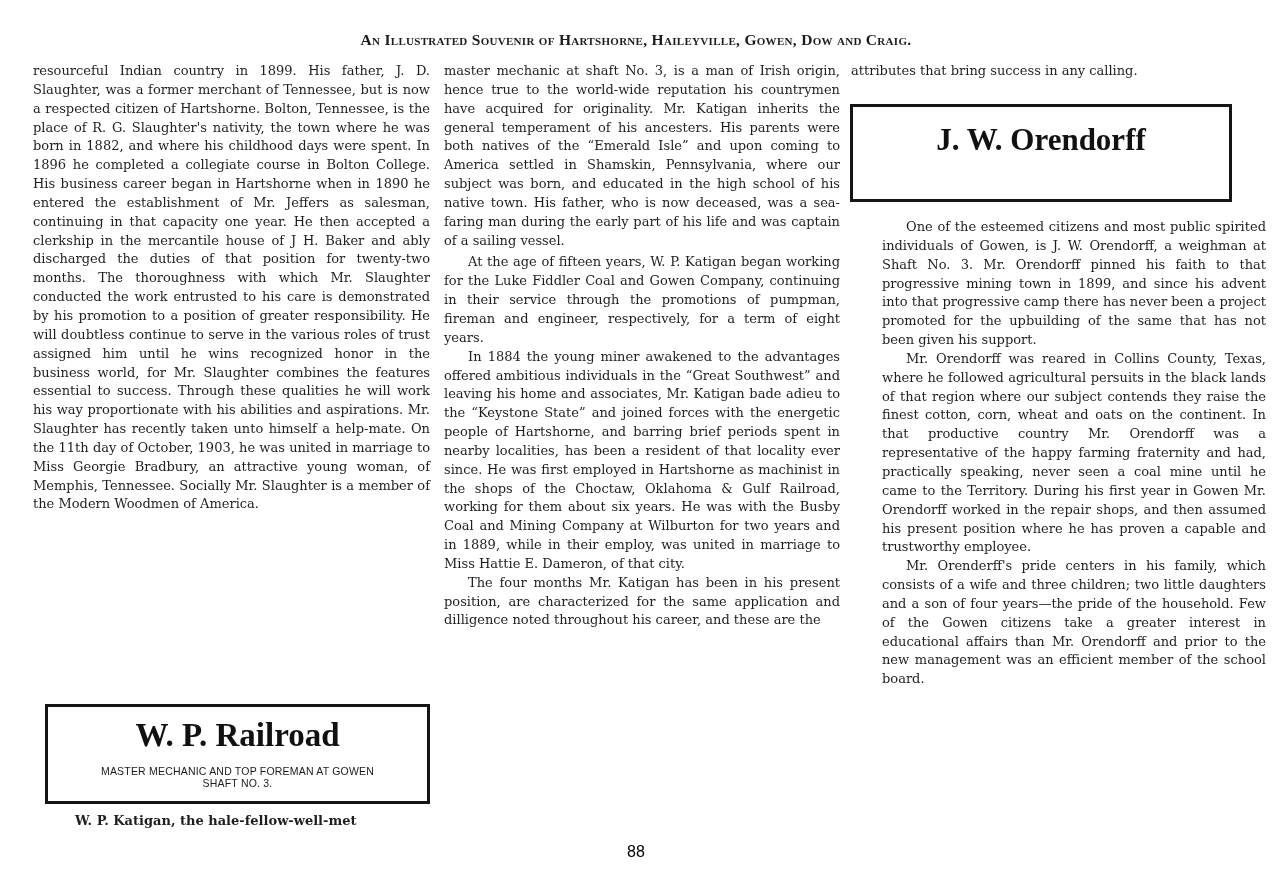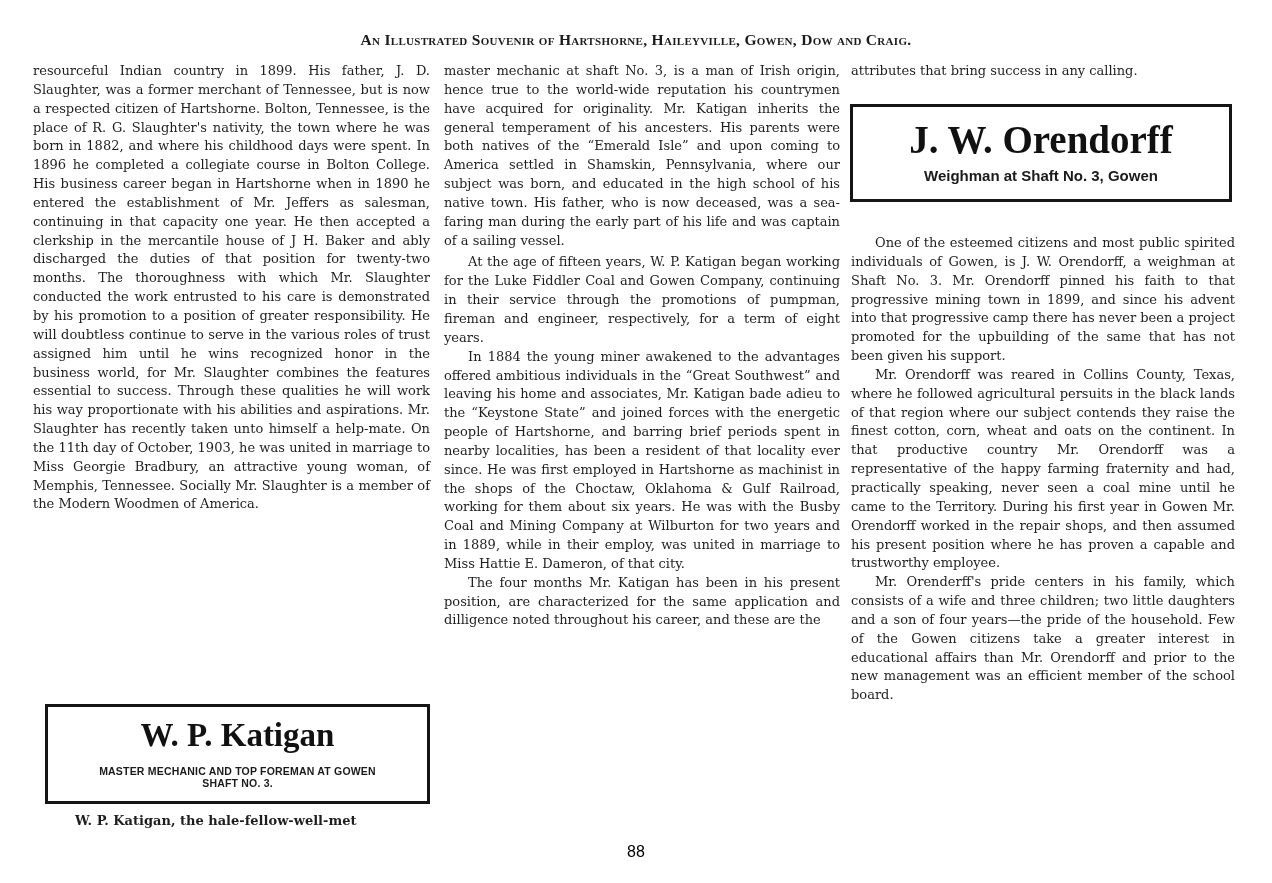--- a/index.html
+++ b/index.html
@@ -25,67 +25,66 @@
   #col3 { left: 851px; width: 384px; }
   .namebox {
     border: 3px solid #151515; text-align: center; box-sizing: border-box;
   }
   .namebox .name {
     font-family: "Liberation Serif", serif; font-weight: bold; color: #111;
   }
   #katigan-box { position: absolute; left: 45px; top: 704px; width: 385px; height: 100px; }
   #katigan-box .name { font-size: 33px; margin-top: 8px; line-height: 40px; }
   #katigan-box .title {
-    font-family: "Liberation Sans", sans-serif; font-weight: bold; font-size: 10.5px;
+    font-family: "Liberation Sans", sans-serif; font-weight: normal; font-size: 10.5px;
     line-height: 12px; margin: 10px 40px 0 40px; letter-spacing: 0.2px;
   }
   #orendorff-box { position: absolute; left: 850px; top: 104px; width: 382px; height: 98px; }
-  #orendorff-box .name { font-size: 39px; margin-top: 14px; line-height: 38px; }
+  #orendorff-box .name { font-size: 31px; margin-top: 14px; line-height: 38px; }
   #orendorff-box .title {
     font-family: "Liberation Sans", sans-serif; font-weight: bold; font-size: 15px;
     margin-top: 8px;
   }
   .page-number {
     position: absolute; top: 843px; left: 0; width: 1272px; text-align: center;
     font-family: "Liberation Sans", sans-serif; font-size: 16px; color: #000000;
   }
 </style>
 </head>
 <body>
 
 <div class="running-head">An Illustrated Souvenir of Hartshorne, Haileyville, Gowen, Dow and Craig.</div>
 
 <div class="col" id="col1">
   <p>resourceful Indian country in 1899. His father, J. D. Slaughter, was a former merchant of Tennessee, but is now a respected citizen of Hartshorne. Bolton, Tennessee, is the place of R. G. Slaughter's nativity, the town where he was born in 1882, and where his childhood days were spent. In 1896 he completed a collegiate course in Bolton College. His business career began in Hartshorne when in 1890 he entered the establishment of Mr. Jeffers as salesman, continuing in that capacity one year. He then accepted a clerkship in the mercantile house of J H. Baker and ably discharged the duties of that position for twenty-two months. The thoroughness with which Mr. Slaughter conducted the work entrusted to his care is demonstrated by his promotion to a position of greater responsibility. He will doubtless continue to serve in the various roles of trust assigned him until he wins recognized honor in the business world, for Mr. Slaughter combines the features essential to success. Through these qualities he will work his way proportionate with his abilities and aspirations. Mr. Slaughter has recently taken unto himself a help-mate. On the 11th day of October, 1903, he was united in marriage to Miss Georgie Bradbury, an attractive young woman, of Memphis, Tennessee. Socially Mr. Slaughter is a member of the Modern Woodmen of America.</p>
 </div>
 
 <div class="namebox" id="katigan-box">
-  <div class="name">W. P. Katigan</div>
+  <div class="name">W. P. Railroad</div>
   <div class="title">MASTER MECHANIC AND TOP FOREMAN AT GOWEN SHAFT NO. 3.</div>
 </div>
 
 <div class="col" style="top:812px; left:75px; width:360px;font-weight:bold;">
   <p>W. P. Katigan, the hale-fellow-well-met</p>
 </div>
 
 <div class="col" id="col2">
   <p>master mechanic at shaft No. 3, is a man of Irish origin, hence true to the world-wide reputation his countrymen have acquired for originality. Mr. Katigan inherits the general temperament of his ancesters. His parents were both natives of the “Emerald Isle” and upon coming to America settled in Shamskin, Pennsylvania, where our subject was born, and educated in the high school of his native town. His father, who is now deceased, was a sea-faring man during the early part of his life and was captain of a sailing vessel.</p>
   <p class="ind" style="margin-top:3px">At the age of fifteen years, W. P. Katigan began working for the Luke Fiddler Coal and Gowen Company, continuing in their service through the promotions of pumpman, fireman and engineer, respectively, for a term of eight years.</p>
   <p class="ind">In 1884 the young miner awakened to the advantages offered ambitious individuals in the “Great Southwest” and leaving his home and associates, Mr. Katigan bade adieu to the “Keystone State” and joined forces with the energetic people of Hartshorne, and barring brief periods spent in nearby localities, has been a resident of that locality ever since. He was first employed in Hartshorne as machinist in the shops of the Choctaw, Oklahoma &amp; Gulf Railroad, working for them about six years. He was with the Busby Coal and Mining Company at Wilburton for two years and in 1889, while in their employ, was united in marriage to Miss Hattie E. Dameron, of that city.</p>
   <p class="ind">The four months Mr. Katigan has been in his present position, are characterized for the same application and dilligence noted throughout his career, and these are the</p>
 </div>
 
 <div class="col" id="col3">
   <p>attributes that bring success in any calling.</p>
 </div>
 
 <div class="namebox" id="orendorff-box">
   <div class="name">J. W. Orendorff</div>
-  <div class="title">Weighman at Shaft No. 3, Gowen</div>
 </div>
 
-<div class="col" style="top:218px; left:851px; width:384px;margin-top:16px;">
+<div class="col" style="top:218px; left:882px; width:384px;">
   <p class="ind">One of the esteemed citizens and most public spirited individuals of Gowen, is J. W. Orendorff, a weighman at Shaft No. 3. Mr. Orendorff pinned his faith to that progressive mining town in 1899, and since his advent into that progressive camp there has never been a project promoted for the upbuilding of the same that has not been given his support.</p>
   <p class="ind">Mr. Orendorff was reared in Collins County, Texas, where he followed agricultural persuits in the black lands of that region where our subject contends they raise the finest cotton, corn, wheat and oats on the continent. In that productive country Mr. Orendorff was a representative of the happy farming fraternity and had, practically speaking, never seen a coal mine until he came to the Territory. During his first year in Gowen Mr. Orendorff worked in the repair shops, and then assumed his present position where he has proven a capable and trustworthy employee.</p>
   <p class="ind">Mr. Orenderff's pride centers in his family, which consists of a wife and three children; two little daughters and a son of four years—the pride of the household. Few of the Gowen citizens take a greater interest in educational affairs than Mr. Orendorff and prior to the new management was an efficient member of the school board.</p>
 </div>
 
 <div class="page-number">88</div>
 
 </body></html>

